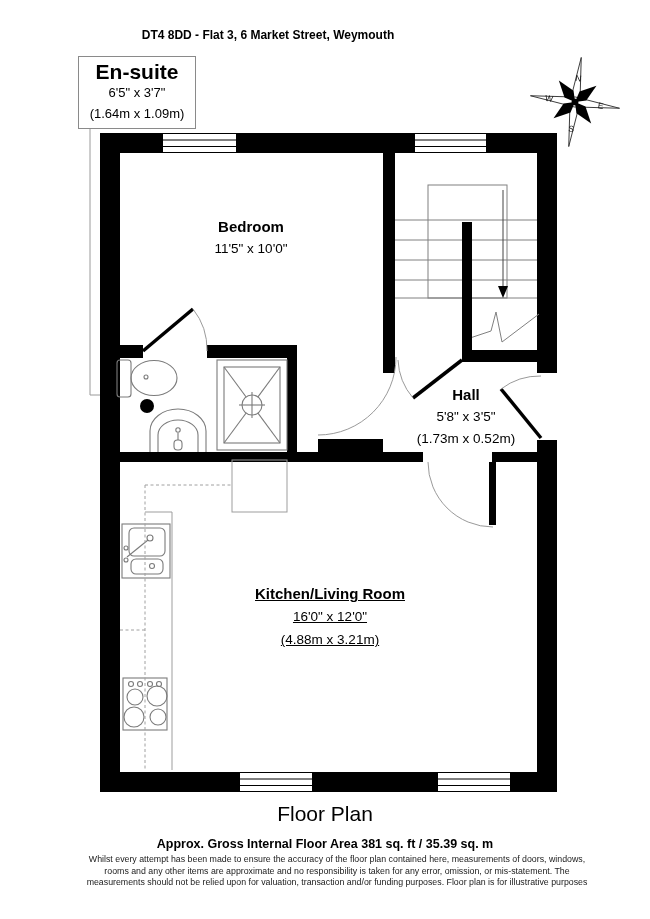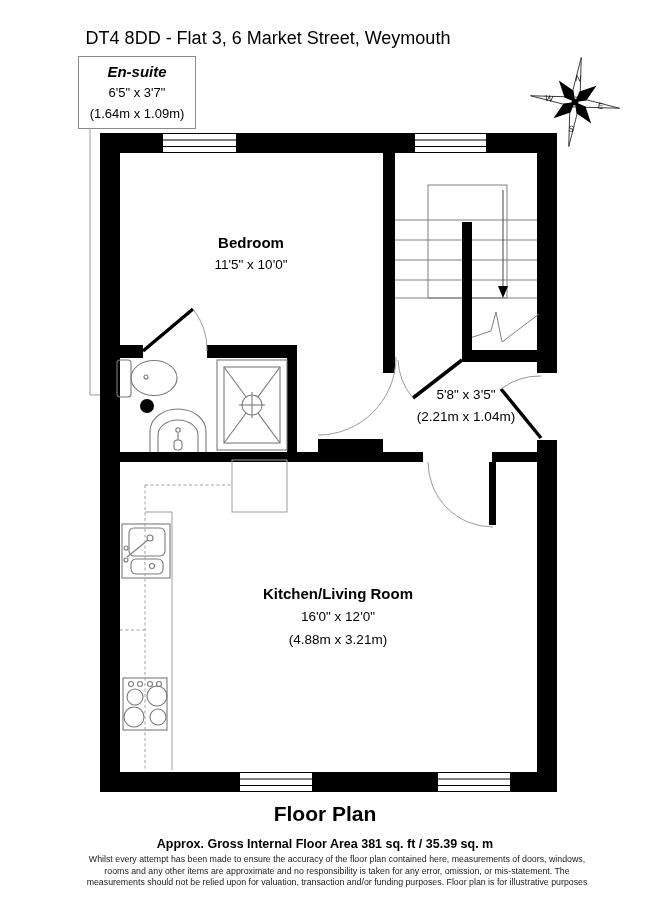--- a/index.html
+++ b/index.html
@@ -2,31 +2,31 @@
 <html><head>
 <meta charset="utf-8">
 <style>
   html,body{margin:0;padding:0;background:#fff;}
   #canvas{
     position:relative;width:650px;height:919px;background:#ffffff;
     font-family:"Liberation Sans","DejaVu Sans",sans-serif;color:#000;overflow:hidden;
   }
   .abs{position:absolute;}
   .ctr{text-align:center;}
-  #plan-title{left:0;top:28px;width:536px;font-size:18px;font-weight:normal;}
+  #plan-title{left:0;top:28px;width:536px;font-size:12px;font-weight:bold;}
   #ensuite-label{left:78px;top:56px;width:116px;height:67px;border:1px solid #8a8a8a;
     background:#fff;padding-top:4px;line-height:21px;z-index:5;}
   .room-name{font-size:15px;font-weight:bold;}
   .room-size{font-size:13.5px;}
-  #ensuite-label .room-name{font-size:15px;font-style:italic;}
+  #ensuite-label .room-name{font-size:21px;}
   #ensuite-label .room-size{font-size:13px;}
-  #bedroom-label{left:111px;top:232px;width:280px;line-height:22px;}
+  #bedroom-label{left:111px;top:216px;width:280px;line-height:22px;}
   #hall-label{left:366px;top:384px;width:200px;line-height:22px;z-index:4;}
-  #kitchen-label{left:188px;top:582px;width:300px;line-height:23px;}
-  #floorplan-title{left:0;top:802px;width:650px;font-size:21px;font-weight:bold;}
+  #kitchen-label{left:180px;top:582px;width:300px;line-height:23px;text-decoration:underline;}
+  #floorplan-title{left:0;top:802px;width:650px;font-size:21px;font-weight:normal;}
   #area-line{left:0;top:837px;width:650px;font-size:12.5px;font-weight:bold;}
   #disclaimer{left:0;top:854px;width:650px;font-size:8.8px;line-height:11.5px;color:#1a1a1a;margin-left:12px;}
   svg{position:absolute;left:0;top:0;}
   text.compass-letter{font-size:8.5px;fill:#111;text-anchor:middle;}
 </style>
 </head>
 <body>
 
 <div id="canvas">
 
@@ -204,22 +204,23 @@
     <div class="room-size">6'5" x 3'7"</div>
     <div class="room-size">(1.64m x 1.09m)</div>
   </div>
 
   <div class="abs ctr" id="bedroom-label">
     <div class="room-name">Bedroom</div>
     <div class="room-size">11'5" x 10'0"</div>
   </div>
 
   <div class="abs ctr" id="hall-label">
+    <div class="room-name">Hall</div>
     <div class="room-size">5'8" x 3'5"</div>
-    <div class="room-size">(2.21m x 1.04m)</div>
+    <div class="room-size">(1.73m x 0.52m)</div>
   </div>
 
   <div class="abs ctr" id="kitchen-label">
     <div class="room-name">Kitchen/Living Room</div>
     <div class="room-size">16'0" x 12'0"</div>
     <div class="room-size">(4.88m x 3.21m)</div>
   </div>
 
   <div class="abs ctr" id="floorplan-title">Floor Plan</div>
   <div class="abs ctr" id="area-line">Approx. Gross Internal Floor Area 381 sq. ft / 35.39 sq. m</div>

